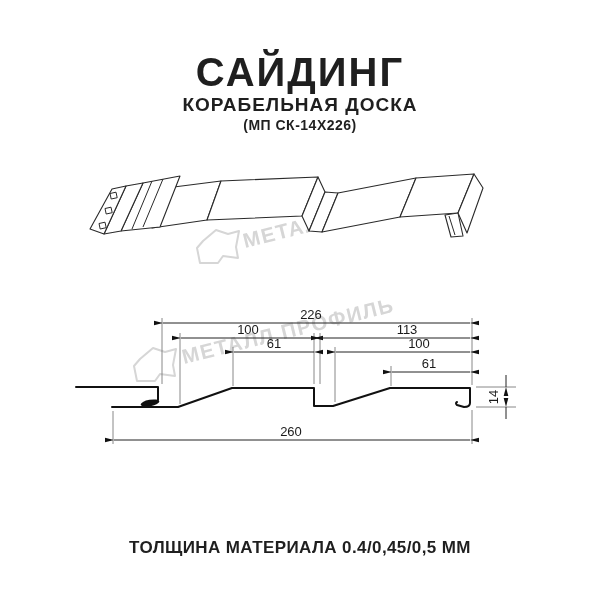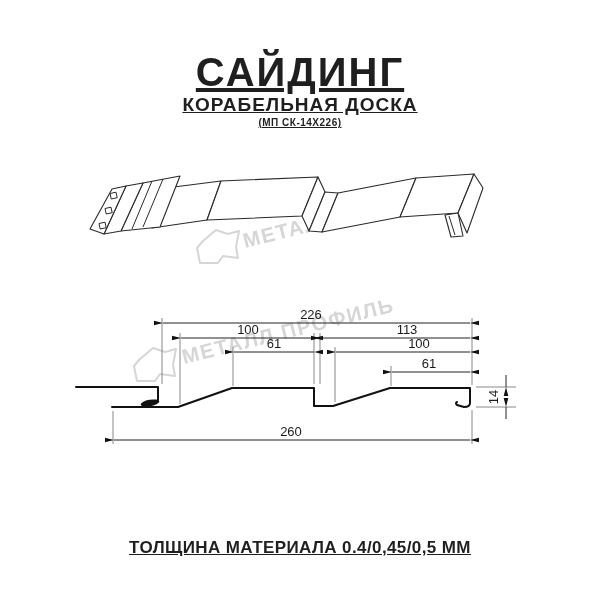--- a/index.html
+++ b/index.html
@@ -1,22 +1,22 @@
 <!DOCTYPE html>
 <html><head>
 <meta charset="utf-8">
 <style>
   html,body{margin:0;padding:0;}
   body{width:600px;height:600px;background:#ffffff;position:relative;overflow:hidden;
        font-family:"Liberation Sans", sans-serif;}
   .abs{position:absolute;}
-  .center-text{left:0;width:600px;text-align:center;color:#1f1f1f;text-decoration:underline;}
+  .center-text{left:0;width:600px;text-align:center;color:#1f1f1f;}
   .title{top:50px;font-size:40px;font-weight:700;letter-spacing:2px;}
   .subtitle{top:94px;font-size:19px;font-weight:700;letter-spacing:1px;}
-  .model{top:117px;font-size:10px;font-weight:600;letter-spacing:0.5px;}
+  .model{top:117px;font-size:14px;font-weight:600;letter-spacing:0.5px;}
   .footer{top:538px;font-size:17px;font-weight:600;letter-spacing:0.4px;}
   svg text.dim{font-family:"Liberation Sans", sans-serif;font-size:13px;fill:#1a1a1a;}
   svg text.wm{font-family:"Liberation Sans", sans-serif;font-size:20.5px;font-weight:700;
               letter-spacing:1.5px;fill:#d6d6d6;}
   .profile{stroke:#111;stroke-width:2;fill:none;stroke-linejoin:round;stroke-linecap:round;}
   .face{stroke:#2a2a2a;stroke-width:1.1;fill:#ffffff;stroke-linejoin:round;}
   .fold{stroke:#2a2a2a;stroke-width:1;fill:none;}
   .ext{stroke:#7a7a7a;stroke-width:0.9;fill:none;}
   .dimline{stroke:#222;stroke-width:1;fill:none;}
   .wm-logo{stroke:#d6d6d6;stroke-width:2;fill:none;stroke-linejoin:round;}

